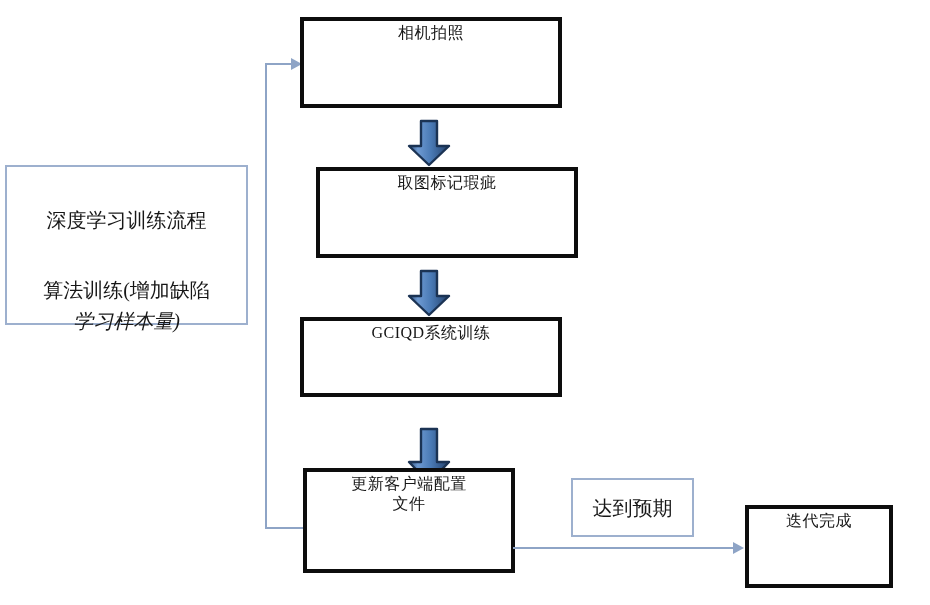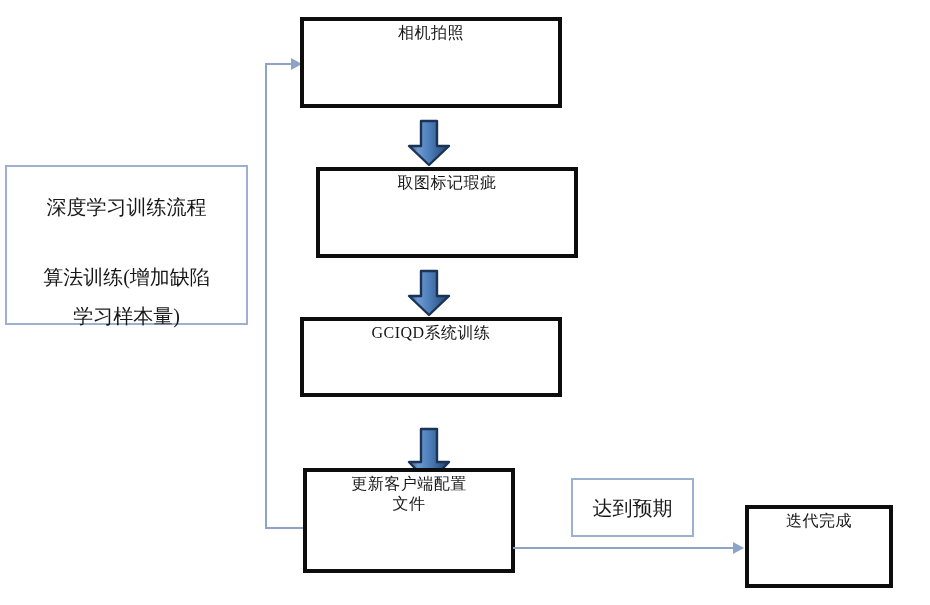--- a/index.html
+++ b/index.html
@@ -55,26 +55,26 @@
   }
   .note .line {
     display: block;
     font-size: 20px;
     color: #171717;
     line-height: 1.5;
   }
 
   
   #note-training {
-    padding-top: 11px;
+    padding-top: 24px;
     justify-content: flex-start;
   }
   #note-training .line.title { margin-top: 14px; }
   #note-training .line.body  { margin-top: 40px; }
-  #note-training .line.body2 { margin-top: 9px; }
+  #note-training .line.body2 { margin-top: 1px; font-style: italic; }
 
   #note-expect .line { font-size: 20px; }
 
   
   .conn-h, .conn-v {
     position: absolute;
     background: #8ea4c6;
   }
   .conn-h { height: 2px; }
   .conn-v { width: 2px; }

